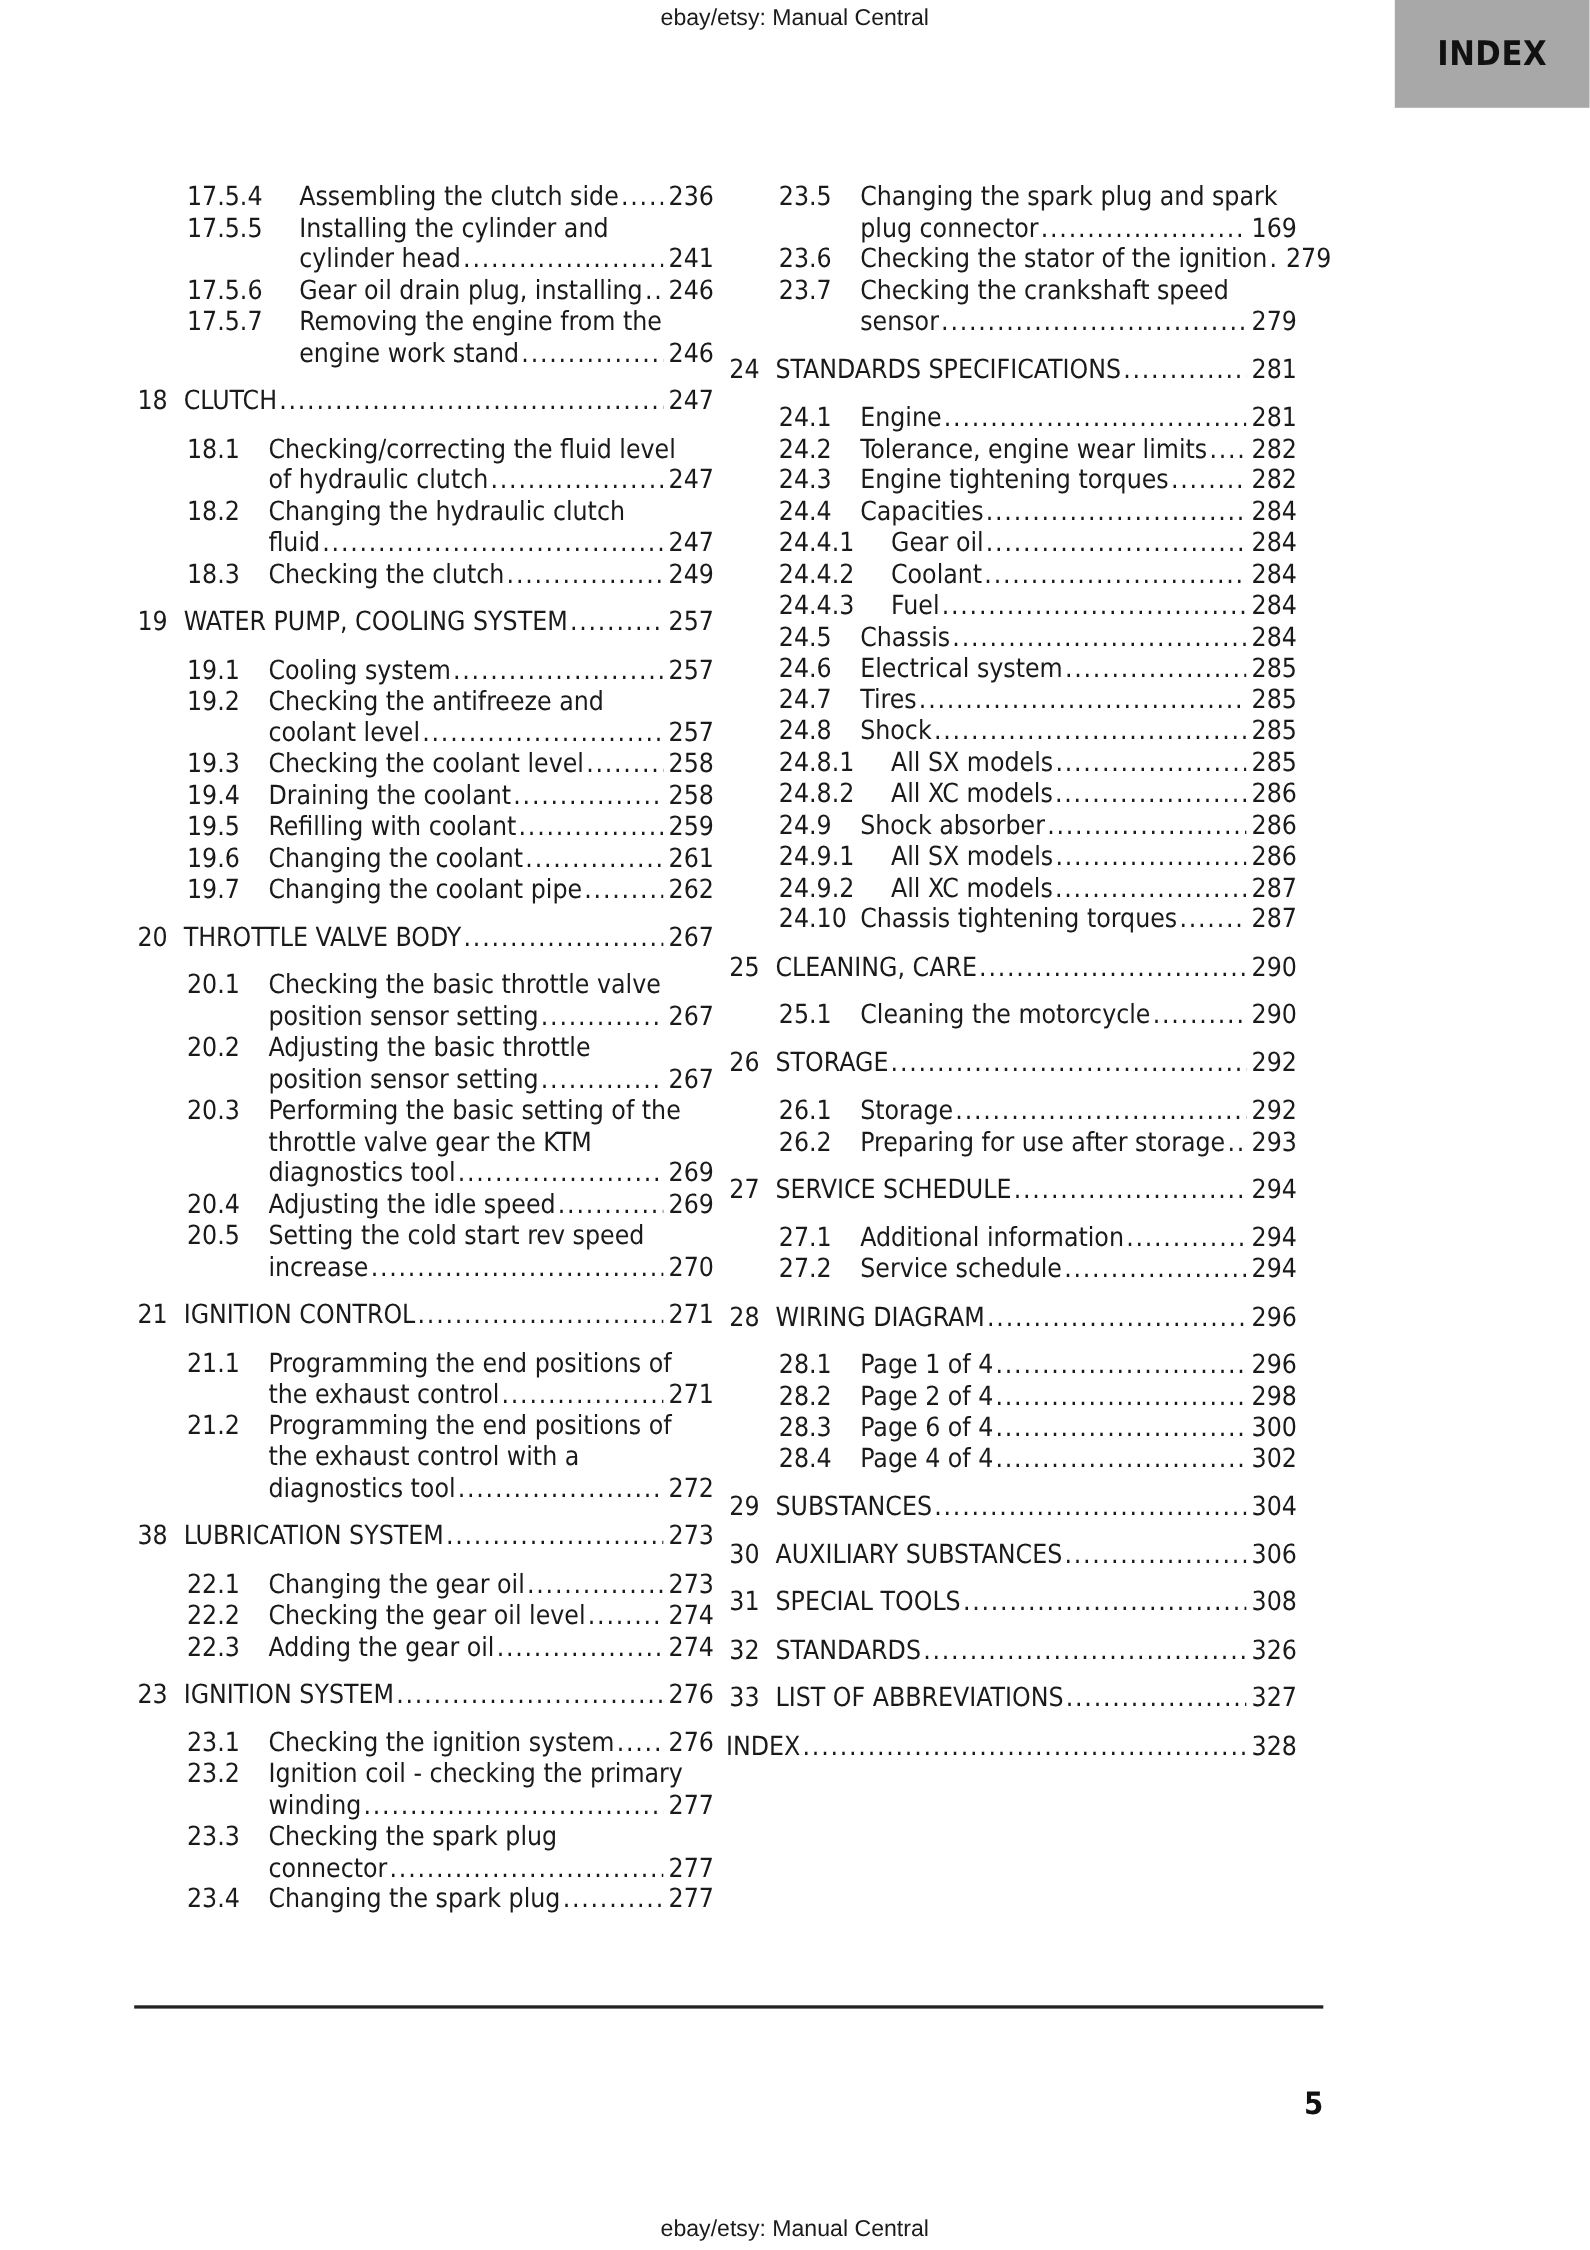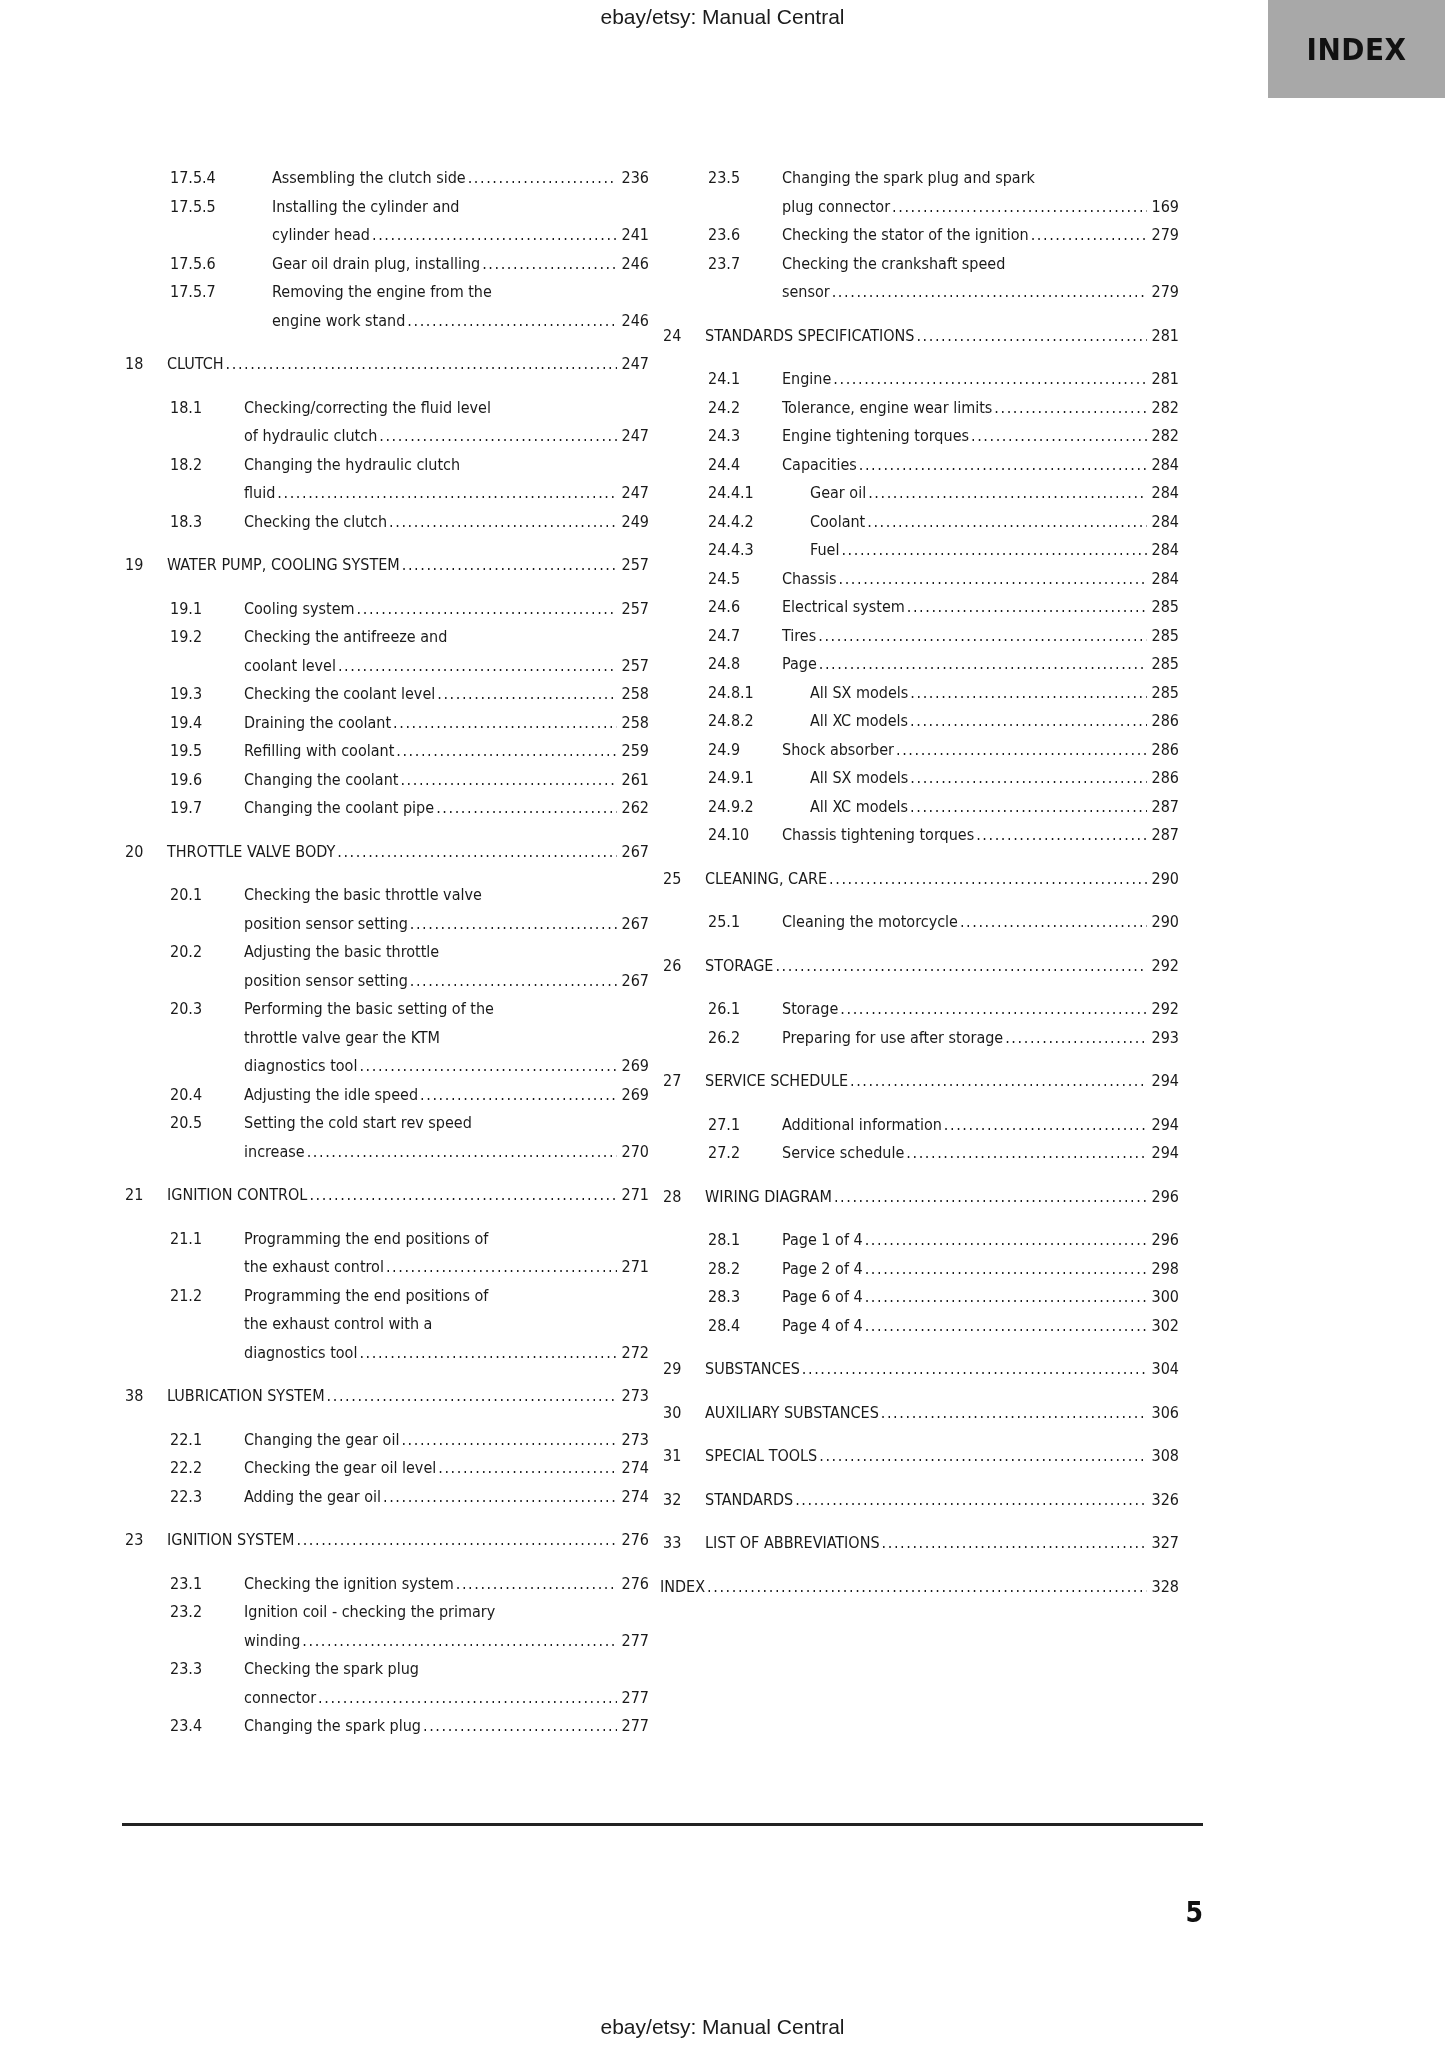--- a/index.html
+++ b/index.html
@@ -33,21 +33,21 @@
   .index-box-label {
     font-size: 31px; font-weight: bold;
     font-stretch: semi-condensed;
     letter-spacing: 0.5px;
     color: #111111;
   }
 
   
   .toc-col {
     position: absolute; top: 164px;
-    font-size: 16px; line-height: 28.5px;
+    font-size: 24px; line-height: 28.5px;
   }
   #toc-col-left  { left: 122px; width: 527px; }
   #toc-col-right { left: 660px; width: 519px; }
 
   .entry { display: flex; align-items: baseline; }
   .entry.lvl1 { margin: 15px 0; align-items: center; }
 
   .num { flex: none; }
   .lvl1 > .num { width: 45px; padding-left: 3px; box-sizing: border-box; }
   .lvl2 > .num { margin-left: 48px; width: 74px; }
@@ -595,21 +595,21 @@
           <span class="txt">Tires</span>
           <span class="dots">................................................................................................................................................................</span>
           <span class="pg">285</span>
         </div>
       </div>
     </div>
     <div class="entry lvl2">
       <span class="num">24.8</span>
       <div class="body">
         <div class="tline lastline">
-          <span class="txt">Page</span>
+          <span class="txt">Shock</span>
           <span class="dots">................................................................................................................................................................</span>
           <span class="pg">285</span>
         </div>
       </div>
     </div>
     <div class="entry lvl3">
       <span class="num">24.8.1</span>
       <div class="body">
         <div class="tline lastline">
           <span class="txt">All SX models</span>

